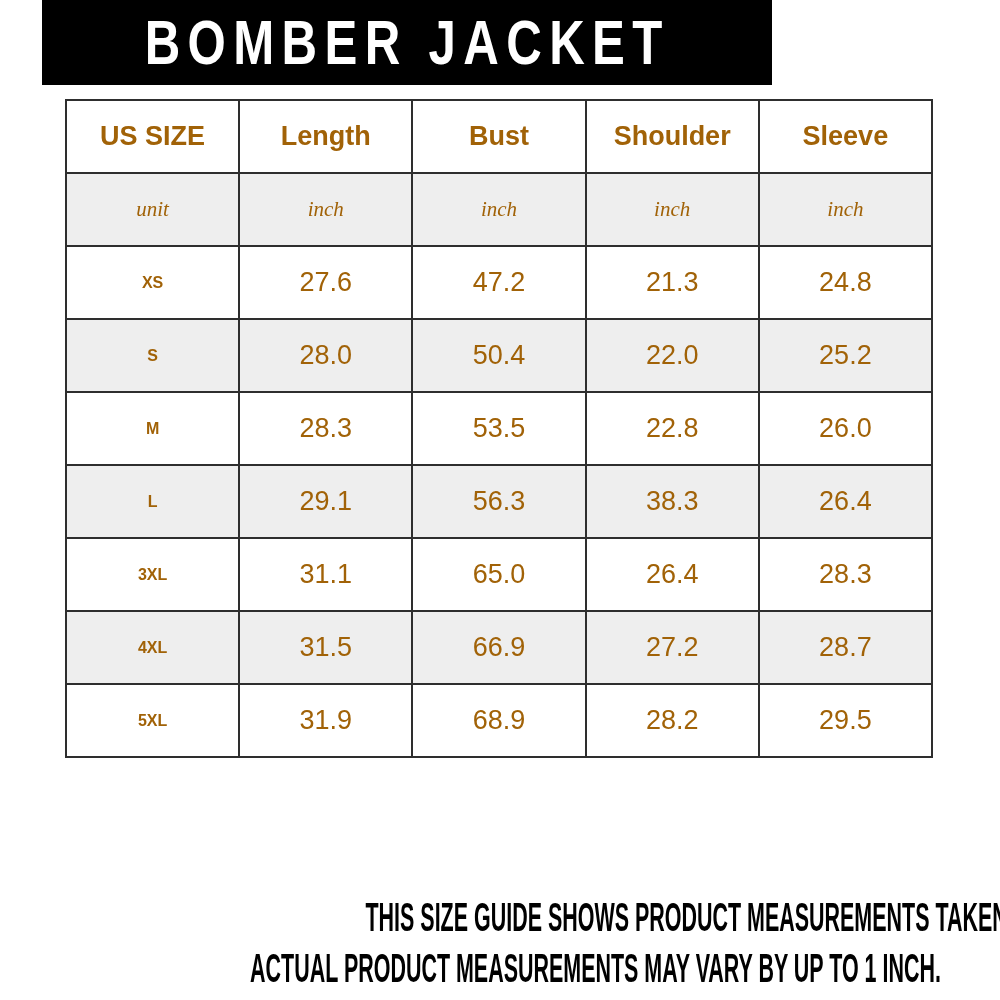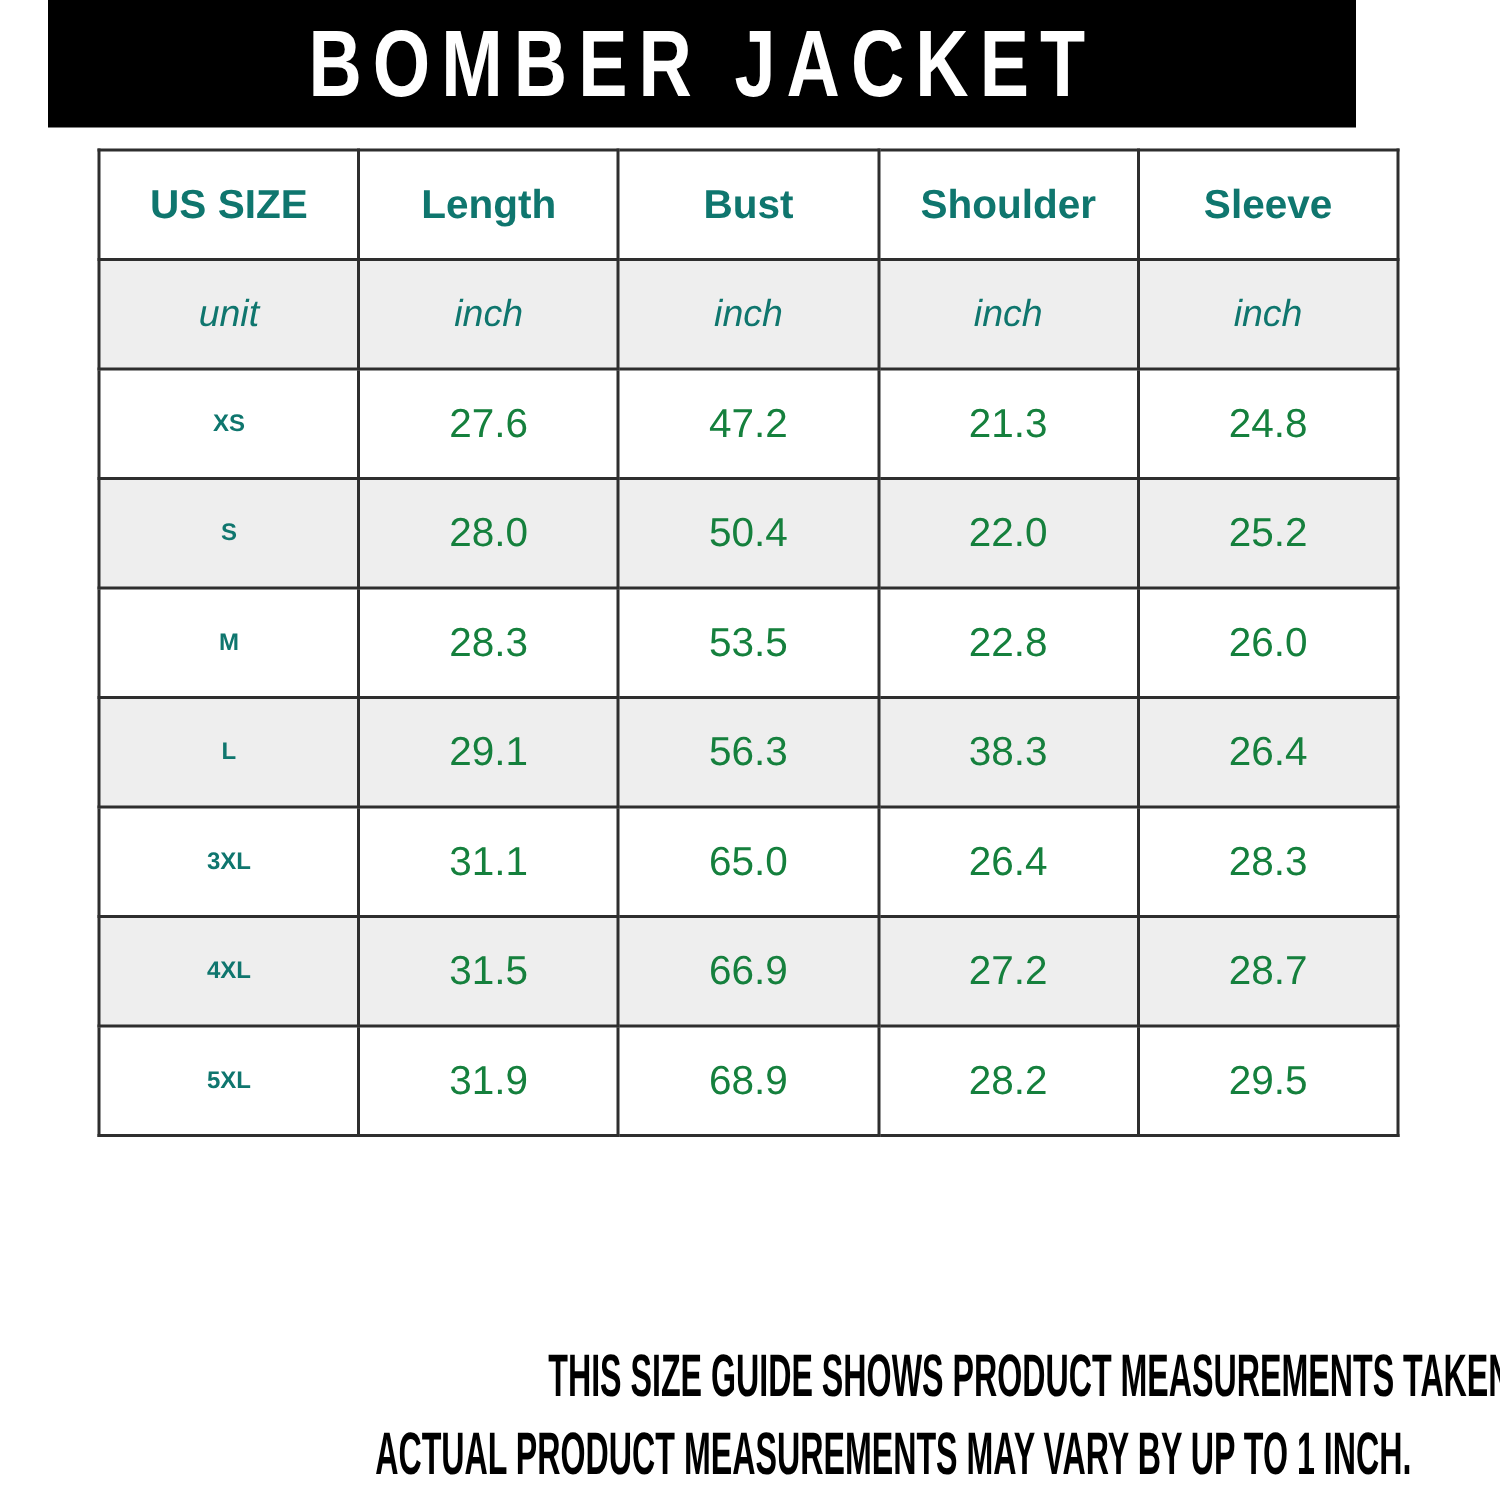--- a/index.html
+++ b/index.html
@@ -10,23 +10,23 @@
   }
   .page {
     position: relative;
     width: 1000px;
     height: 1000px;
     background: #ffffff;
     overflow: hidden;
   }
   .header-bar {
     position: absolute;
-    left: 32px;
+    left: 42px;
     top: 0;
-    width: 872px;
+    width: 730px;
     height: 85px;
     background: #000000;
     display: flex;
     align-items: center;
     justify-content: center;
   }
   .page-title {
     color: #ffffff;
     font-weight: bold;
     font-size: 60px;
@@ -43,35 +43,36 @@
     border-collapse: collapse;
     table-layout: fixed;
   }
   .size-table th, .size-table td {
     border: 2px solid #2e2e2e;
     height: 71px;
     padding: 0;
     text-align: center;
     vertical-align: middle;
     background: #ffffff;
-    color: #0f766e;
+    color: #a16207;
   }
   .size-table th {
     font-size: 27px;
     font-weight: bold;
   }
   tr.unit-row td {
     background: #eeeeee;
     font-style: italic;
     font-weight: normal;
-    font-size: 25px;
+    font-size: 21px;
+    font-family: Liberation Serif, serif;
   }
   tr.alt td { background: #eeeeee; }
   td.size-cell { font-weight: bold; font-size: 16px; }
-  td.val-cell  { font-weight: normal; font-size: 27px; color: #15803d; }
+  td.val-cell  { font-weight: normal; font-size: 27px; color: #a16207; }
   .footer {
     position: absolute;
     left: 0;
     top: 896px;
     width: 1000px;
     text-align: center;
   }
   .footer-line {
     display: block;
     white-space: nowrap;

